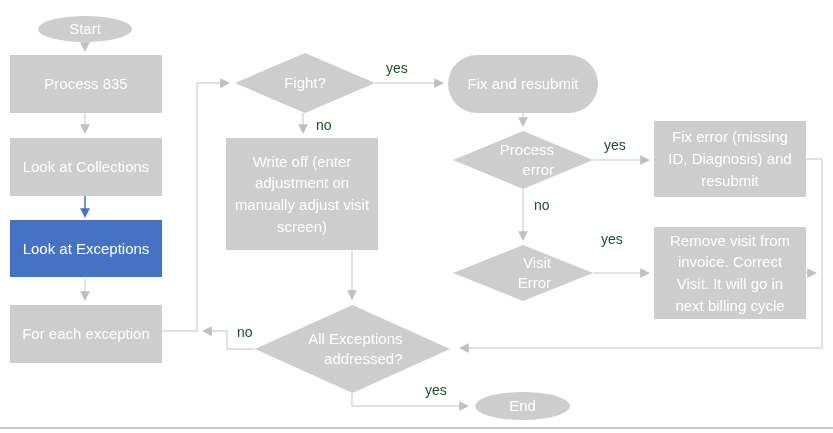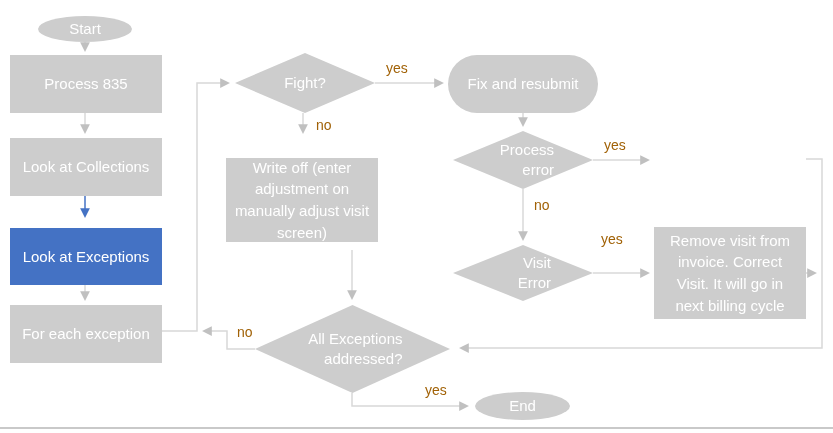--- a/index.html
+++ b/index.html
@@ -28,21 +28,21 @@
     position:absolute;left:0;top:0;width:100%;height:100%;
     background:#cdcdcd;
     clip-path:polygon(50% 0, 100% 50%, 50% 100%, 0 50%);
   }
   .diamond .dlabel{
     position:relative;z-index:1;
     line-height:1.35;text-align:right;
   }
   .edge-label{
     position:absolute;
-    color:#a16207;
+    color:#14532d;
     font-size:14px;
     white-space:nowrap;
   }
   .divider{
     position:absolute;left:0;top:427px;width:833px;height:2px;
     background:#c9c9c9;
   }
 </style>
 </head>
 <body>
@@ -77,38 +77,39 @@
       <path d="M352,393 L352,406 L467,406" marker-end="url(#ag)"></path>
     </g>
   </svg>
 
   <div class="node oval" style="left:38px;top:16px;width:94px;height:26px;">Start</div>
 
   <div class="node rect" style="left:10px;top:55px;width:152px;height:58px;">Process 835</div>
 
   <div class="node rect" style="left:10px;top:138px;width:152px;height:58px;">Look at Collections</div>
 
-  <div class="node rect blue" style="left:10px;top:228px;width:152px;height:57px;">Look at Exceptions</div>
+  <div class="node rect blue" style="left:10px;top:220px;width:152px;height:57px;">Look at Exceptions</div>
 
   <div class="node rect" style="left:10px;top:305px;width:152px;height:58px;">For each exception</div>
 
   <div class="node diamond" style="left:235px;top:53px;width:140px;height:60px;">
     <div class="dshape"></div>
     <div class="dlabel">Fight?</div>
   </div>
 
   <div class="node rect" style="left:448px;top:55px;width:150px;height:58px;border-radius:29px;">Fix and resubmit</div>
 
-  <div class="node rect" style="left:226px;top:138px;width:152px;height:84px;padding:2px 4px;margin-top:20px;">Write off (enter adjustment on manually adjust visit screen)</div>
+  <div class="node rect" style="left:226px;top:138px;width:152px;height:112px;padding:2px 4px;">Write off (enter adjustment on manually adjust visit screen)</div>
 
   <div class="node diamond" style="left:453px;top:131px;width:140px;height:58px;">
     <div class="dshape"></div>
     <div class="dlabel" style="width:62px;">Process error</div>
   </div>
 
+  <div class="node rect" style="left:654px;top:121px;width:152px;height:76px;padding:2px 12px;">Fix error (missing ID, Diagnosis) and resubmit</div>
 
   <div class="node diamond" style="left:453px;top:245px;width:140px;height:56px;">
     <div class="dshape"></div>
     <div class="dlabel" style="width:56px;">Visit Error</div>
   </div>
 
   <div class="node rect" style="left:654px;top:227px;width:152px;height:92px;padding:13px 8px;">Remove visit from invoice. Correct Visit. It will go in next billing cycle</div>
 
   <div class="node diamond" style="left:255px;top:305px;width:195px;height:88px;">
     <div class="dshape"></div>

